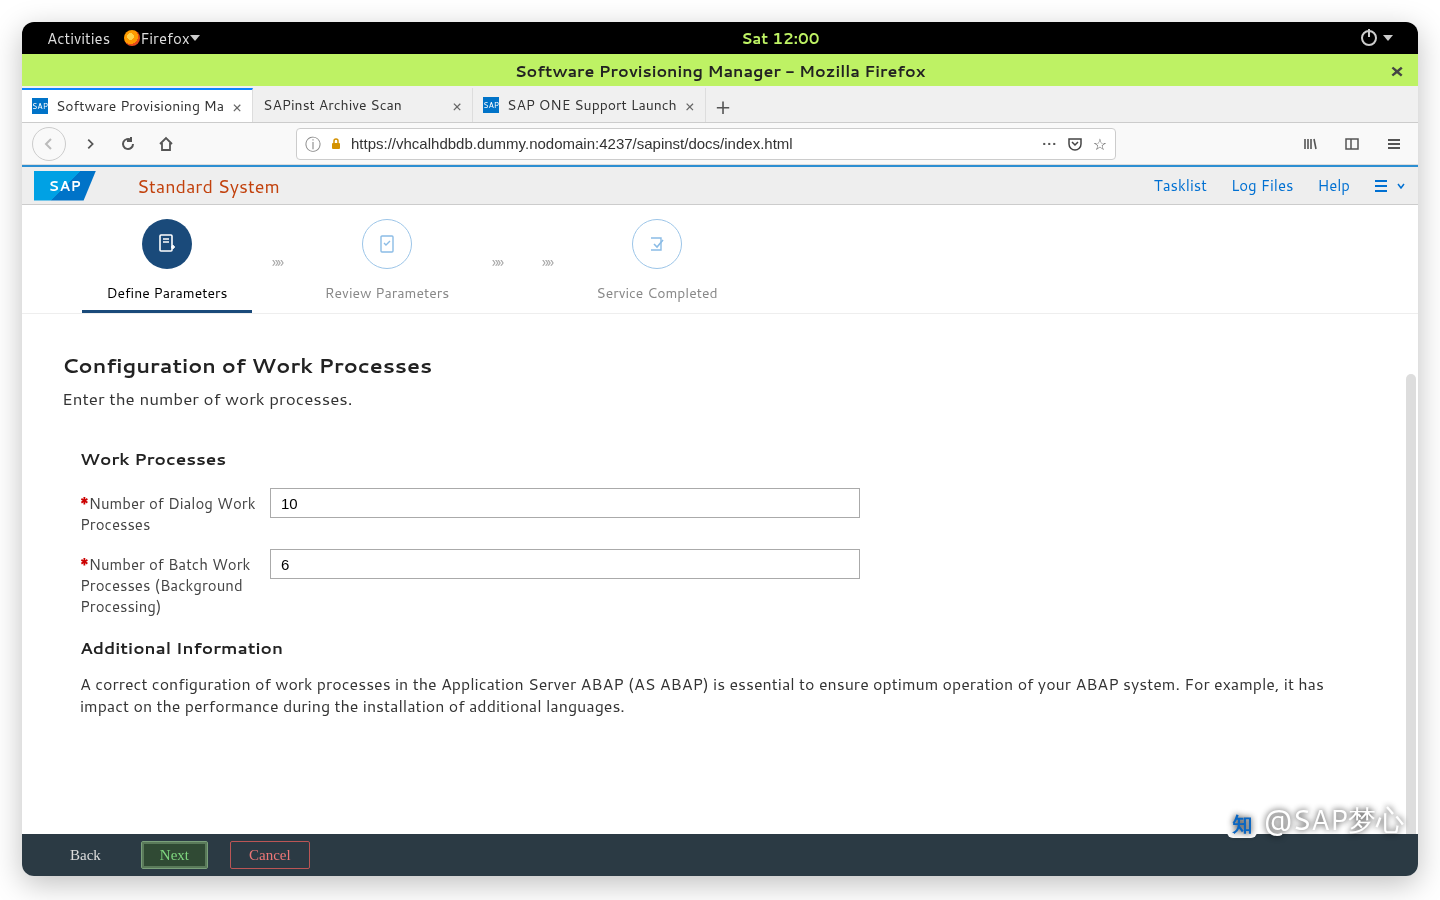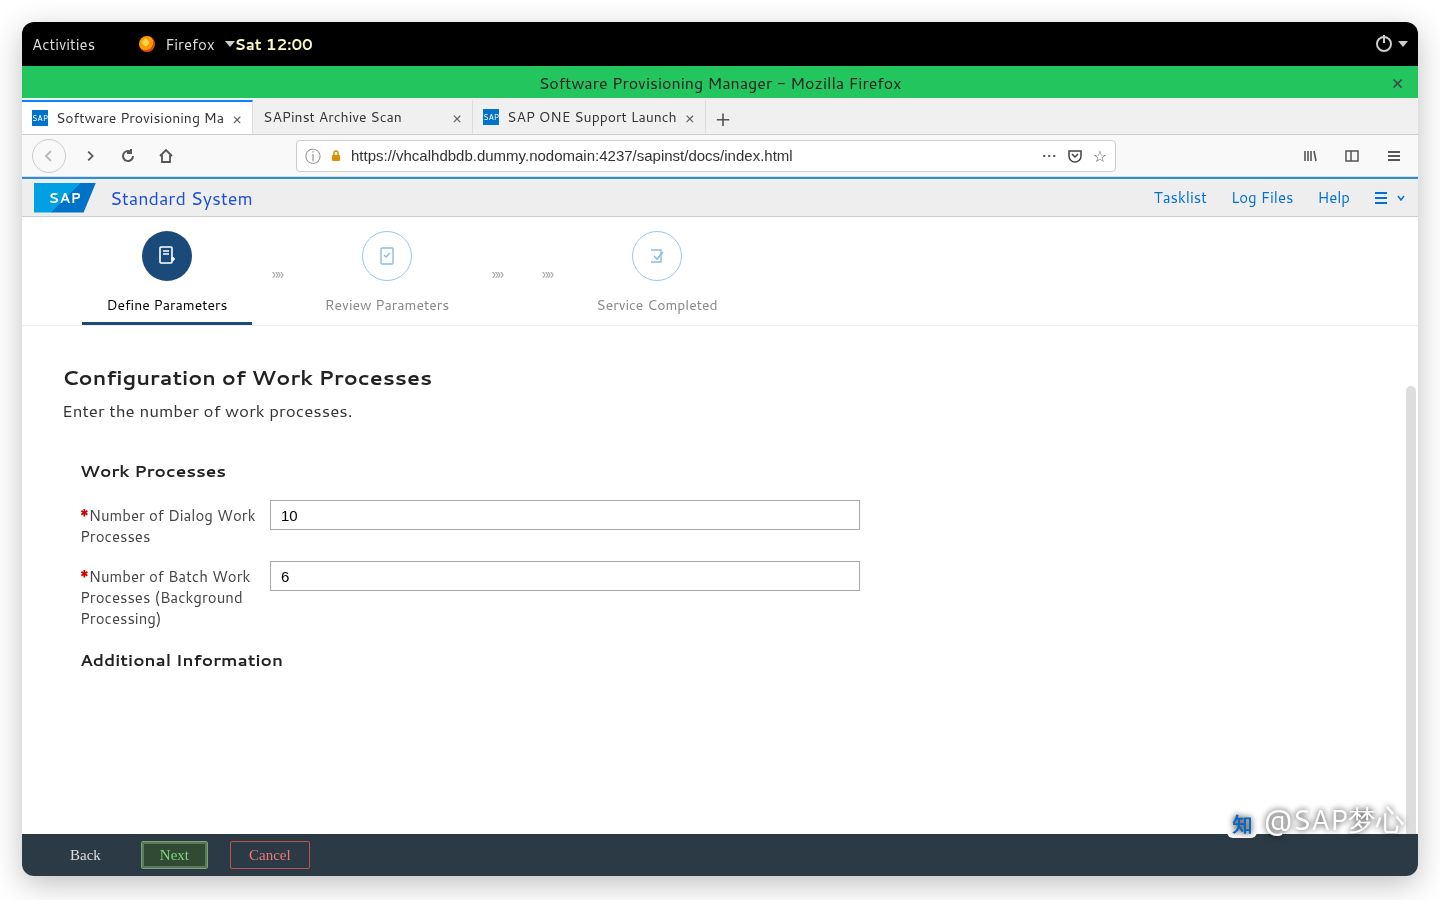--- a/index.html
+++ b/index.html
@@ -1,31 +1,31 @@
 <!DOCTYPE html>
 <html><head>
 <meta charset="utf-8">
 <style>
   * { box-sizing: border-box; margin: 0; padding: 0; }
   body { font-family: "Cantarell", "Ubuntu", Arial, sans-serif; background: #fff; width: 1440px; height: 900px; overflow: hidden; }
   .outer { width: 1440px; height: 900px; background: #fff; padding: 22px; }
   .window { border-radius: 12px; overflow: hidden; box-shadow: 0 8px 30px rgba(0,0,0,0.25); background:#fff; position:relative; height:854px; display:flex; flex-direction:column;}
   
-  .gnome-bar { background:#000; color:#ddd; height:44px; display:flex; align-items:center; padding:0 10px; font-size:15px; }
+  .gnome-bar { background:#000; color:#ddd; height:32px; display:flex; align-items:center; padding:0 25px; font-size:15px; }
   .gnome-bar .left { display:flex; align-items:center; gap:14px; }
-  .gnome-bar .center { flex:1; text-align:left; font-weight:bold; color:#fef9c3;}
+  .gnome-bar .center { flex:1; text-align:center; font-weight:bold; color:#bef264;}
   .gnome-bar .right { display:flex; align-items:center; gap:6px; }
   .ff-icon { width:16px; height:16px; border-radius:50%; background: radial-gradient(circle at 40% 40%, #ffd24a 0 25%, #ff9a00 25% 55%, #e64a19 55% 100%); display:inline-block;}
-  .gnome-bar .ff-label { display:flex; align-items:center; gap:10px;margin-left:30px;}
+  .gnome-bar .ff-label { display:flex; align-items:center; gap:0;}
   .power { width:16px;height:16px;border:2px solid #ccc;border-radius:50%; position:relative;}
   .power::after{content:"";position:absolute;left:5px;top:-3px;width:2px;height:8px;background:#ccc;}
   .tri-down {width:0;height:0;border-left:5px solid transparent;border-right:5px solid transparent;border-top:6px solid #ccc; display:inline-block;}
 
   
-  .ff-title { background:#22c55e; height:32px; display:flex; align-items:center; justify-content:center; font-size:16px; color:#222; font-weight:normal; position:relative;}
+  .ff-title { background:#bef264; height:32px; display:flex; align-items:center; justify-content:center; font-size:16px; color:#222; font-weight:bold; position:relative;}
   .ff-title .close-x { position:absolute; right:14px; font-size:20px; color:#444; cursor:pointer;}
 
   
   .tabstrip { background:#f0f0f0; height:37px; display:flex; align-items:flex-end; border-bottom:1px solid #ccc;}
   .tab { height:34px; min-width:220px; max-width:240px; display:flex; align-items:center; padding:0 10px; font-size:14px; color:#333; border-right:1px solid #ddd; gap:8px; cursor:pointer; position:relative;}
   .tab.active { background:#fff; border-top:2px solid #0a84ff; }
   .tab .fav { width:16px;height:16px;}
   .tab .close-x { margin-left:auto; color:#666; font-size:16px;}
   .tab .label{ white-space:nowrap; overflow:hidden; text-overflow:ellipsis;}
   .newtab { width:34px; display:flex; align-items:center; justify-content:center; color:#555; font-size:22px; cursor:pointer;}
@@ -38,21 +38,21 @@
   .urlbar { flex: 0 0 820px; height:32px; border:1px solid #ccc; border-radius:4px; display:flex; align-items:center; padding:0 8px; gap:8px; background:#fff; margin-left: 106px;}
   .urlbar .info { color:#888;}
   .urlbar .lock { color:#d49100;}
   .urlbar input { border:none; flex:1; font-size:15px; color:#333; outline:none;}
   .urlbar .right-icons{ display:flex; align-items:center; gap:10px; color:#555;}
   .nav .tail-icons { margin-left:auto; display:flex; gap:14px; color:#555;}
 
   
   .sap-header { height:40px; border-top:2px solid #2c8fd2; border-bottom:1px solid #ccc; background:#eee; display:flex; align-items:center; padding:0 12px; gap:14px;}
   .sap-logo { width:62px;height:30px; background:linear-gradient(135deg,#00a1e4 0 50%, #0073c8 50% 100%); color:#fff; font-weight:bold; display:flex; align-items:center; justify-content:center; font-size:14px; clip-path: polygon(0 0, 100% 0, 80% 100%, 0 100%); letter-spacing:0.5px;}
-  .sap-system { font-size:18px; color:#1d4ed8;}
+  .sap-system { font-size:18px; color:#c2410c;margin-left:27px;}
   .sap-links{ margin-left:auto; display:flex; gap:24px; align-items:center;}
   .sap-links span{ color:#0070d2; font-size:15px; cursor:pointer;}
   .sap-links .menu-ic{ color:#0070d2; font-size:18px; display:flex; align-items:center; gap:4px;}
 
   
   .wizard-wrap { padding: 14px 60px 0 60px; border-bottom:1px solid #eee; }
   .wizard { display:flex; align-items:center; gap:0;}
   .step { display:flex; flex-direction:column; align-items:center; width:170px;}
   .step-circle{ width:50px;height:50px;border-radius:50%; display:flex;align-items:center;justify-content:center; font-size:22px;}
   .step.active .step-circle{ background:#1a4a7a; color:#fff;}
@@ -267,20 +267,21 @@
       <div class="form-row">
         <div class="form-label"><span class="req">*</span><span>Number of Dialog Work Processes</span></div>
         <input class="form-input" value="10" style="">
       </div>
       <div class="form-row">
         <div class="form-label"><span class="req">*</span><span>Number of Batch Work Processes (Background Processing)</span></div>
         <input class="form-input" value="6" style="">
       </div>
 
       <div class="info-title">Additional Information</div>
+      <p class="info-p">A correct configuration of work processes in the Application Server ABAP (AS ABAP) is essential to ensure optimum operation of your ABAP system. For example, it has impact on the performance during the installation of additional languages.</p>
     </div>
 
     <div class="footer">
       <span class="btn back">Back</span>
       <span class="btn next">Next</span>
       <span class="btn cancel">Cancel</span>
     </div>
 
     <div class="watermark">
       <span class="zh-icon">知</span><span>@SAP梦心</span>

